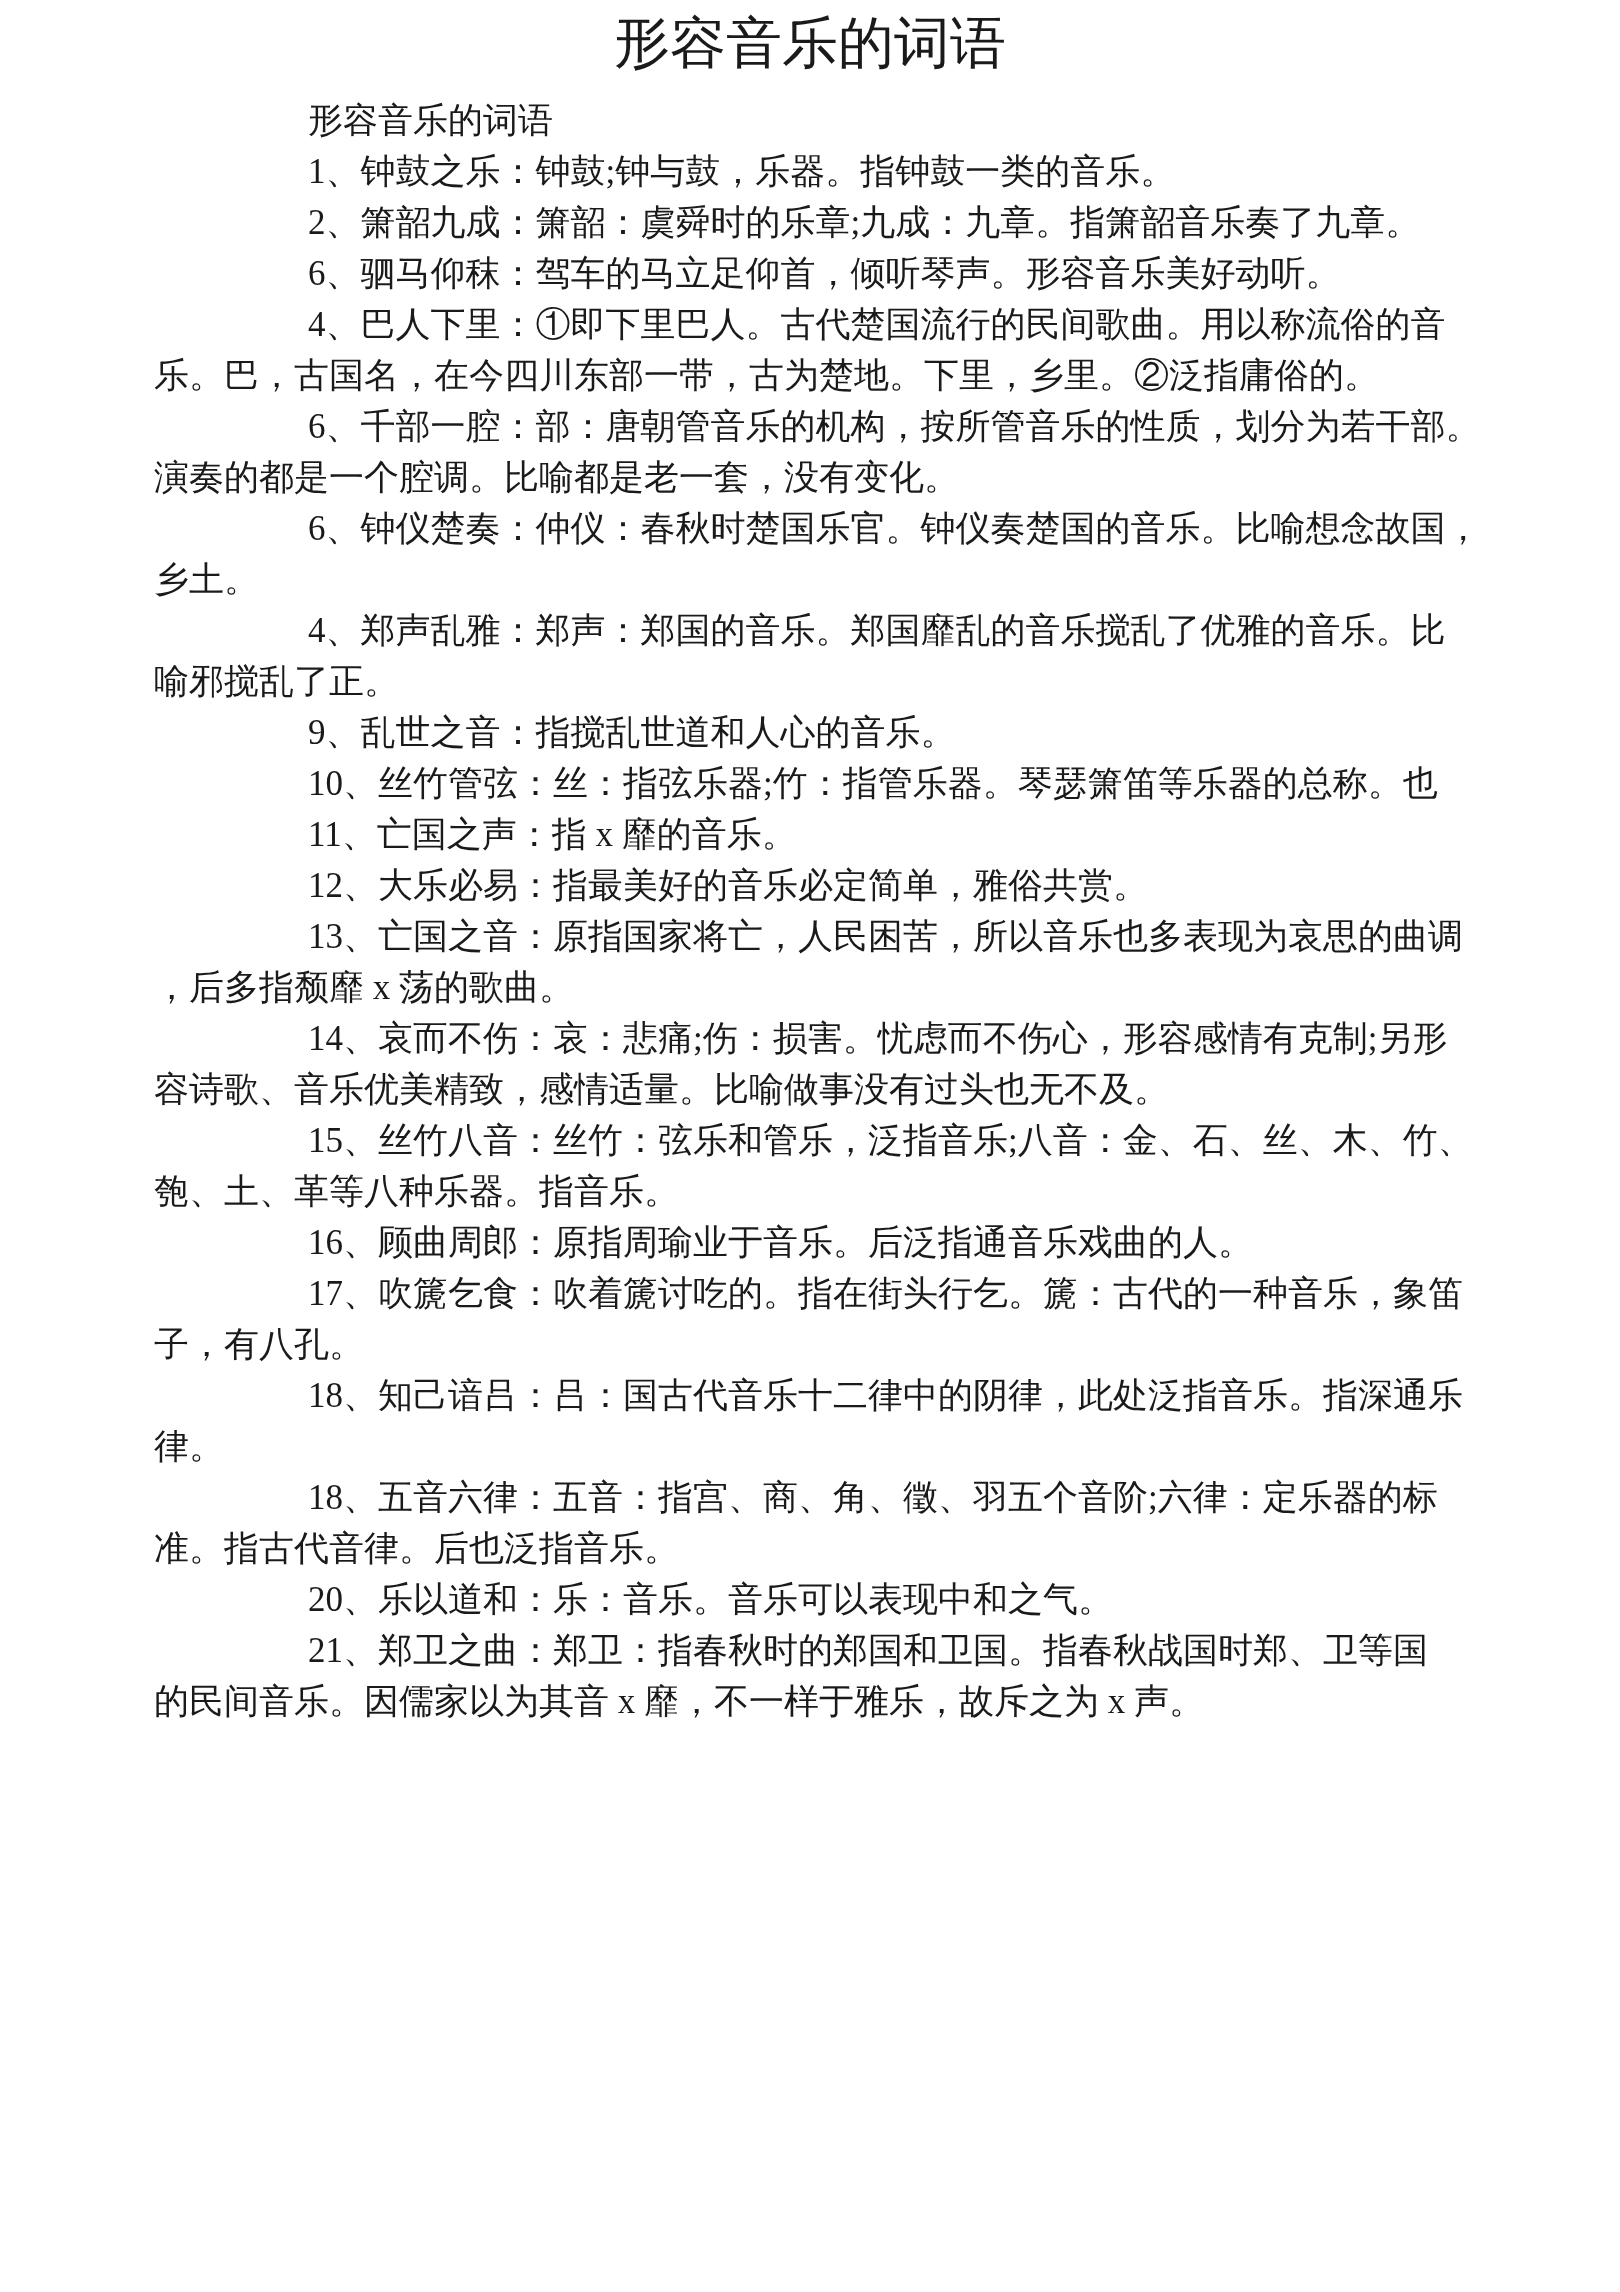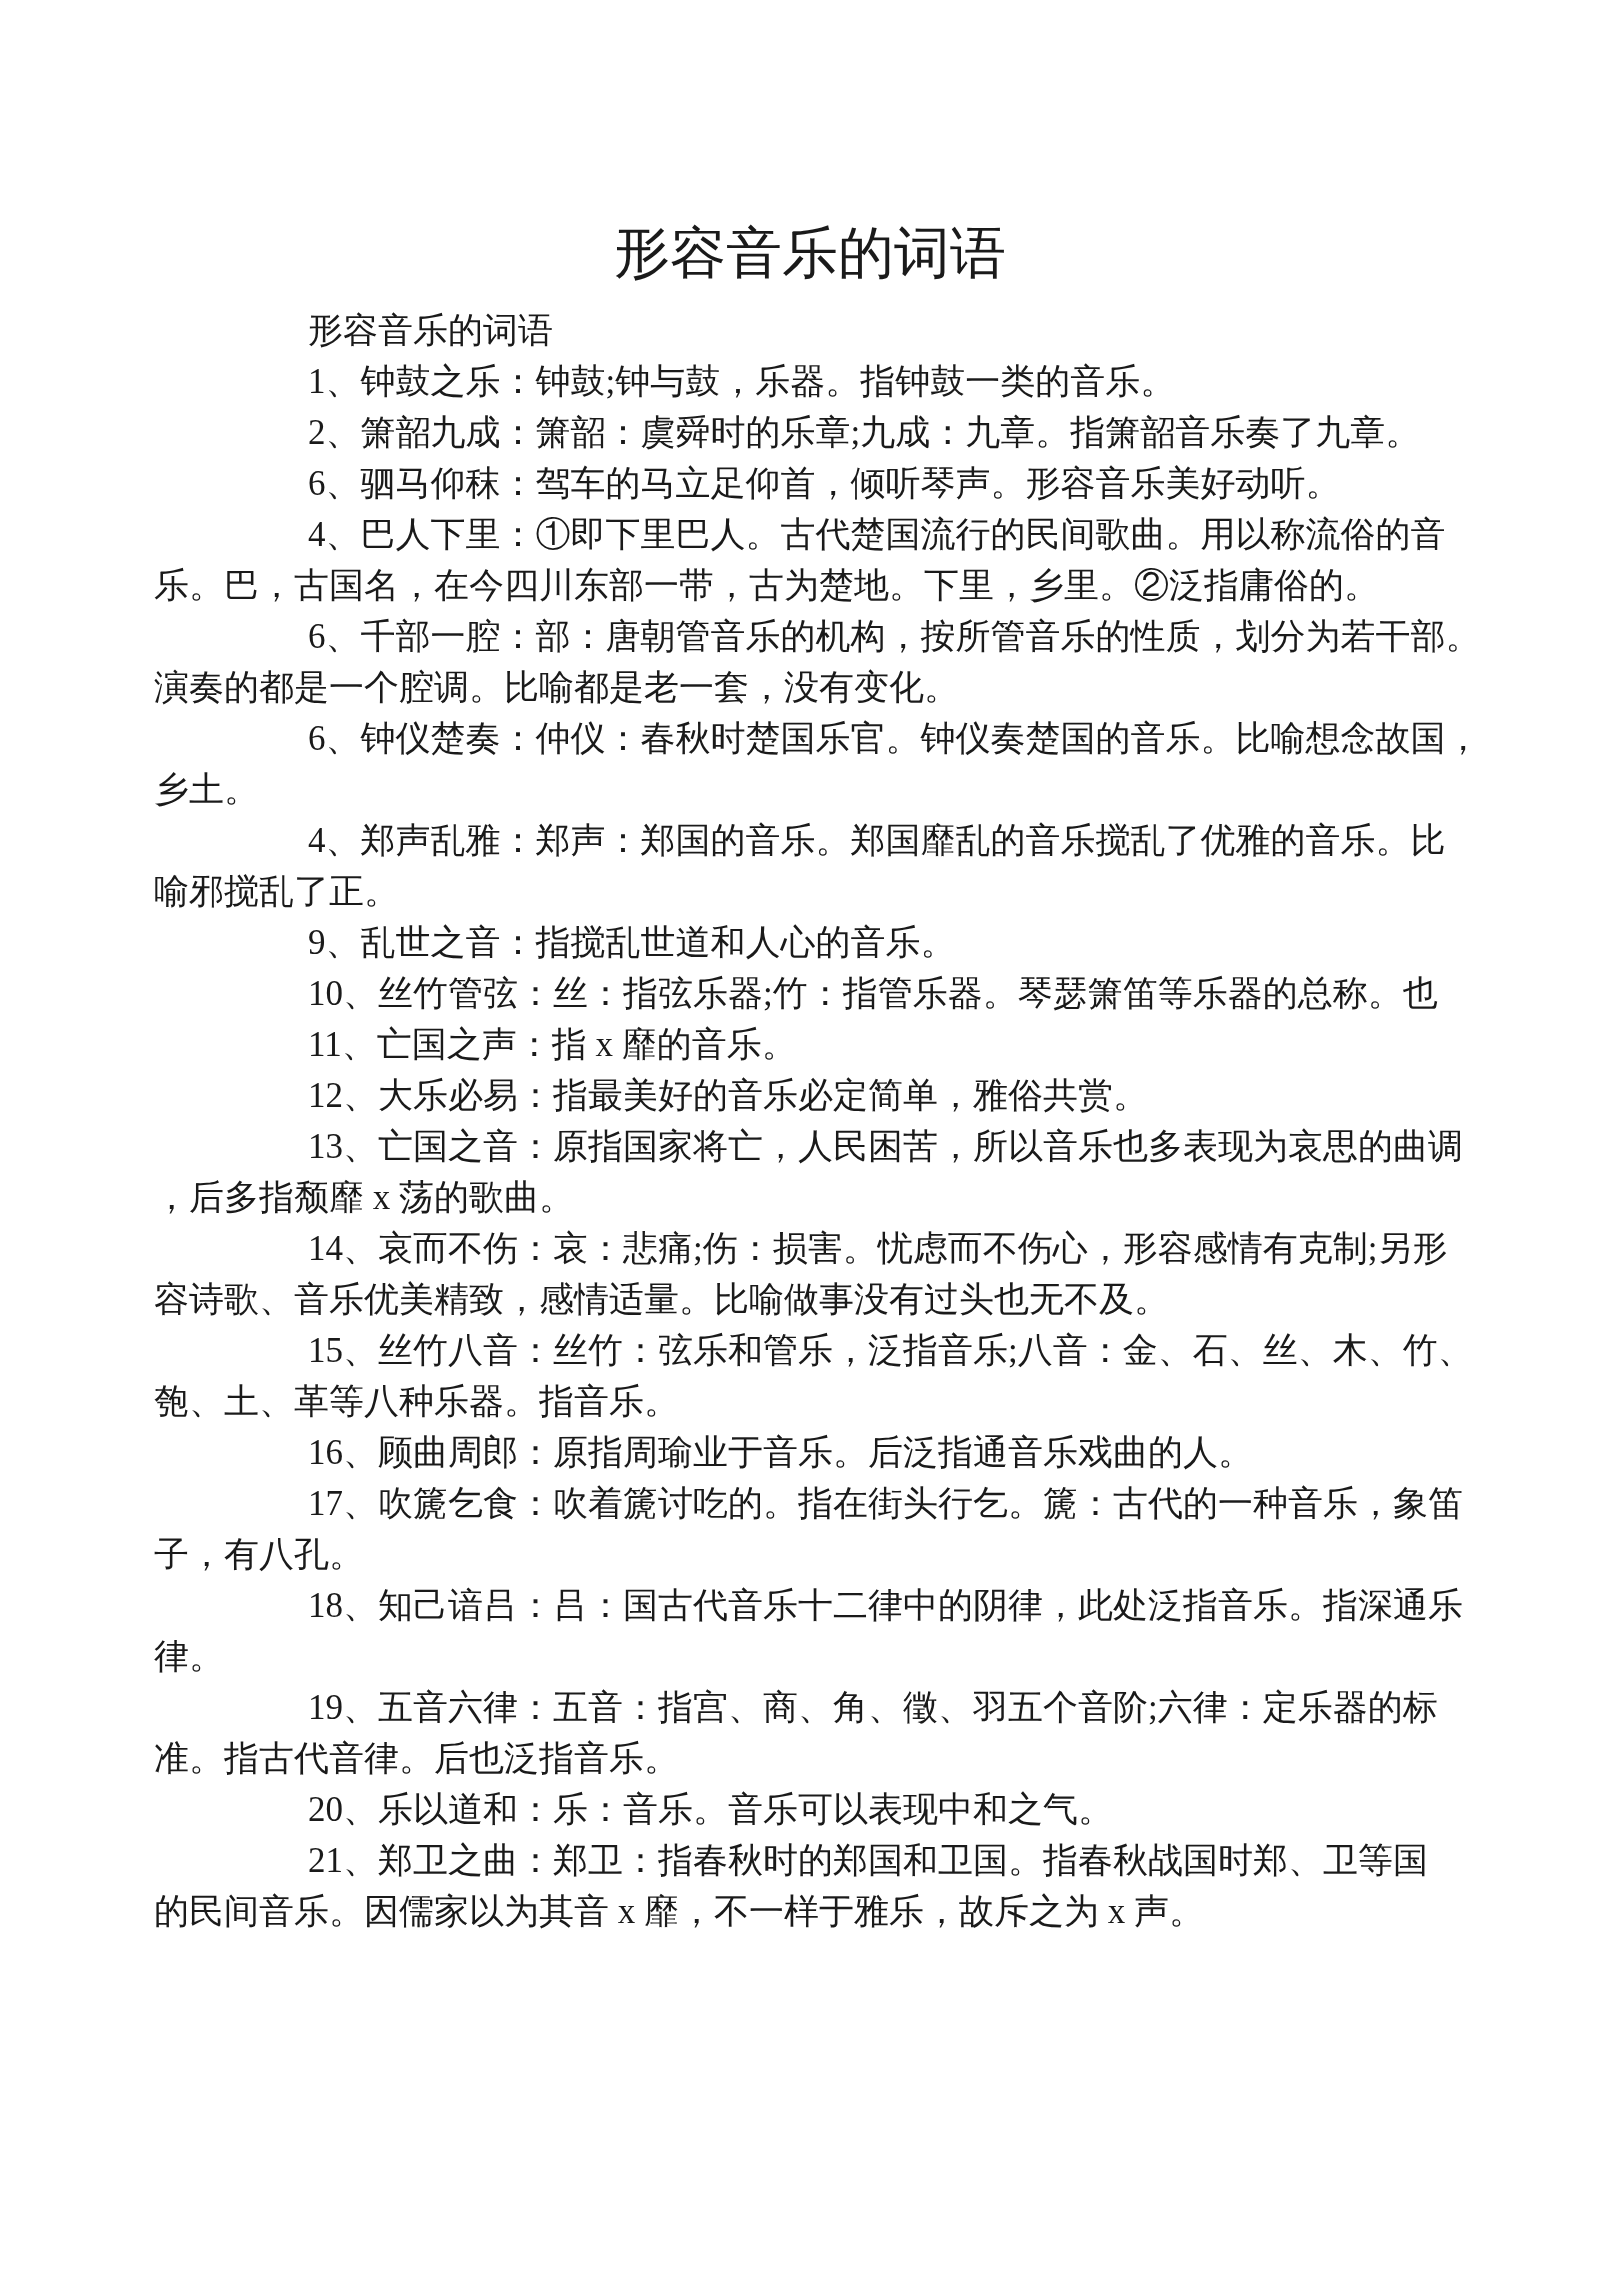--- a/index.html
+++ b/index.html
@@ -10,21 +10,20 @@
     width: 1620px;
     height: 2293px;
     background: #ffffff;
     overflow: hidden;
     font-family: "Liberation Serif", "DejaVu Serif", serif;
     color: #1a1a1a;
   }
   .page {
     width: 1620px;
     height: 2293px;
-    padding-top: 210px;
     box-sizing: border-box;
   }
   .title {
     margin: 0;
     width: 1620px;
     text-align: center;
     font-size: 56px;
     line-height: 86px;
     font-weight: normal;
   }
@@ -112,21 +111,21 @@
         </p>
         <p class="para">
           <span class="line first">17、吹篪乞食：吹着篪讨吃的。指在街头行乞。篪：古代的一种音乐，象笛</span>
           <span class="line">子，有八孔。</span>
         </p>
         <p class="para">
           <span class="line first">18、知己谙吕：吕：国古代音乐十二律中的阴律，此处泛指音乐。指深通乐</span>
           <span class="line">律。</span>
         </p>
         <p class="para">
-          <span class="line first">19、五音六律：五音：指宫、商、角、徵、羽五个音阶;六律：定乐器的标</span>
+          <span class="line first">18、五音六律：五音：指宫、商、角、徵、羽五个音阶;六律：定乐器的标</span>
           <span class="line">准。指古代音律。后也泛指音乐。</span>
         </p>
         <p class="para">
           <span class="line first">20、乐以道和：乐：音乐。音乐可以表现中和之气。</span>
         </p>
         <p class="para">
           <span class="line first">21、郑卫之曲：郑卫：指春秋时的郑国和卫国。指春秋战国时郑、卫等国</span>
           <span class="line">的民间音乐。因儒家以为其音 x 靡，不一样于雅乐，故斥之为 x 声。</span>
         </p>
       </div>

